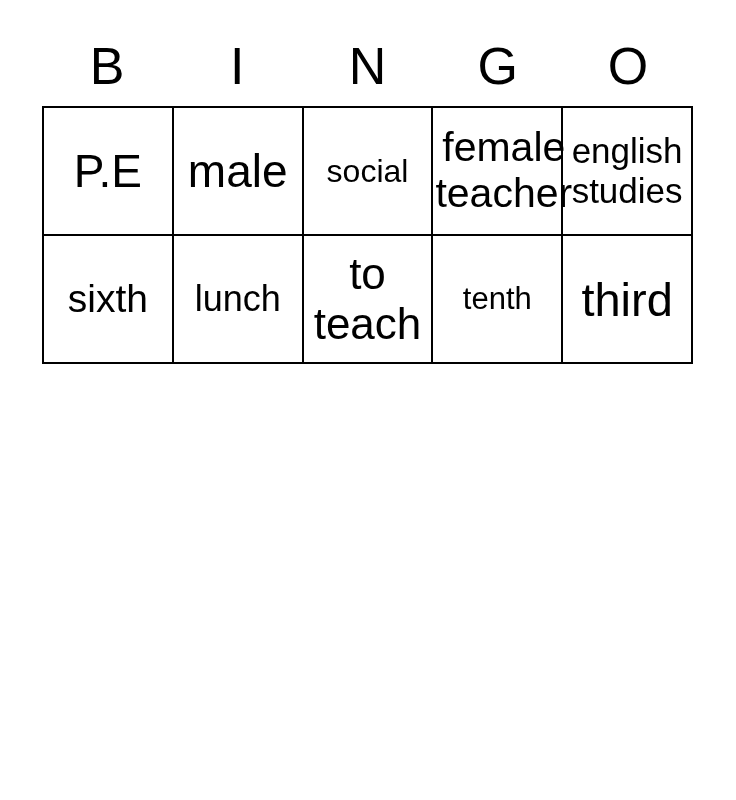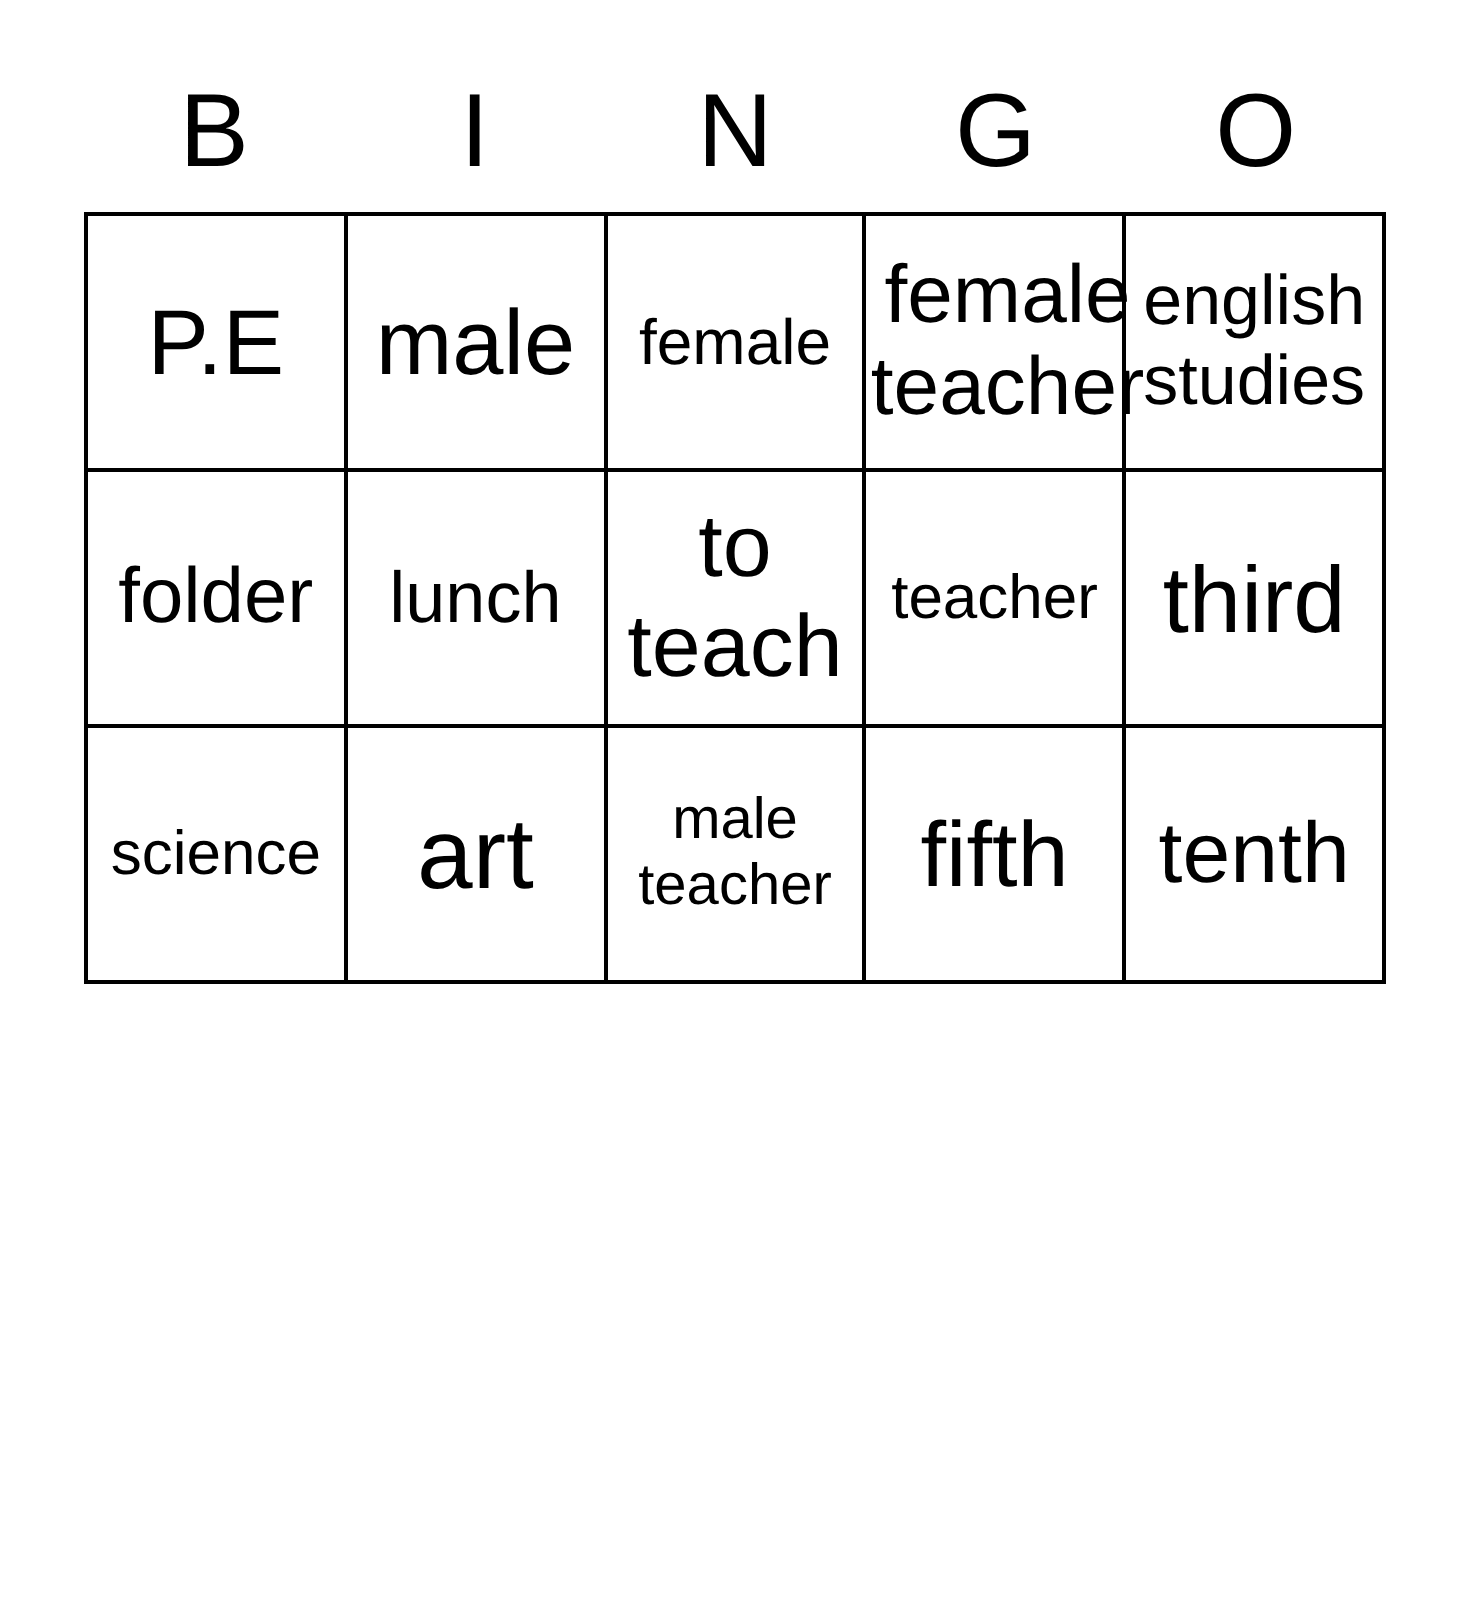--- a/index.html
+++ b/index.html
@@ -64,34 +64,27 @@
     <span>N</span>
     <span>G</span>
     <span>O</span>
   </div>
 
   <table class="bingo-grid">
     <tbody>
       <tr>
         <td style="font-size:46px"><span class="cell-text">P.E</span></td>
         <td style="font-size:46px"><span class="cell-text">male</span></td>
-        <td style="font-size:32px"><span class="cell-text">female</span></td>
+        <td style="font-size:32px"><span class="cell-text">social</span></td>
         <td style="font-size:41px"><span class="cell-text">female teacher</span></td>
         <td style="font-size:35px"><span class="cell-text">english studies</span></td>
       </tr>
       <tr>
-        <td style="font-size:39px"><span class="cell-text">folder</span></td>
+        <td style="font-size:39px"><span class="cell-text">sixth</span></td>
         <td style="font-size:36px"><span class="cell-text">lunch</span></td>
         <td style="font-size:44px"><span class="cell-text">to teach</span></td>
-        <td style="font-size:31px"><span class="cell-text">teacher</span></td>
+        <td style="font-size:31px"><span class="cell-text">tenth</span></td>
         <td style="font-size:47px"><span class="cell-text">third</span></td>
-      </tr>
-      <tr>
-        <td style="font-size:31px"><span class="cell-text">science</span></td>
-        <td style="font-size:50px"><span class="cell-text">art</span></td>
-        <td style="font-size:29px"><span class="cell-text">male teacher</span></td>
-        <td style="font-size:46px"><span class="cell-text">fifth</span></td>
-        <td style="font-size:43px"><span class="cell-text">tenth</span></td>
       </tr>
     </tbody>
   </table>
 
 </div>
 
 </body></html>

